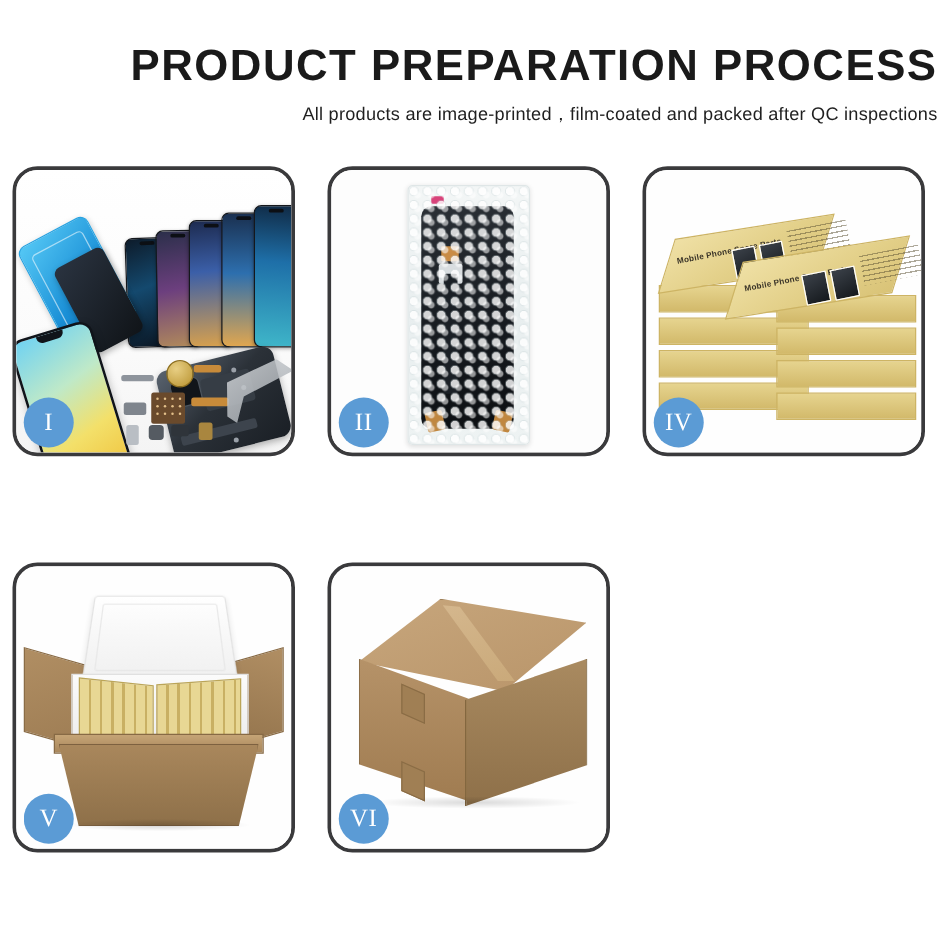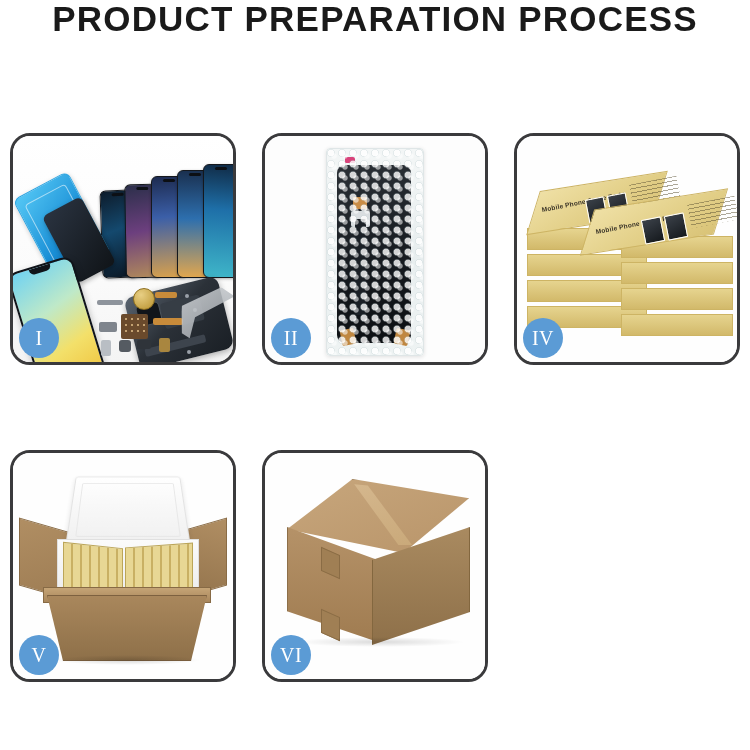--- a/index.html
+++ b/index.html
@@ -6,21 +6,21 @@
   body{
     width:750px;height:750px;
     background:#ffffff;
     font-family:"Liberation Sans", sans-serif;
     overflow:hidden;
     position:relative;
   }
   .page{width:750px;height:750px;position:relative;}
 
   
-  .header{text-align:center;}
+  .header{text-align:right;padding-top:34px;}
   .title{
     font-size:35px;
     font-weight:700;
     letter-spacing:1.2px;
     color:#1a1a1a;
     line-height:1.1;
     white-space:nowrap;
   }
   .subtitle{
     margin-top:9px;
@@ -324,20 +324,21 @@
   .c6shadow{position:absolute;left:30px;top:184px;width:170px;height:10px;
     background:radial-gradient(ellipse at center, rgba(0,0,0,.14), rgba(0,0,0,0) 70%);}
 </style>
 </head>
 <body>
 
 <div class="page">
 
   <div class="header">
     <div class="title">PRODUCT PREPARATION PROCESS</div>
+    <div class="subtitle">All products are image-printed，film-coated and packed after QC inspections</div>
   </div>
 
   <div class="grid">
 
     <div class="panel">
       <div class="stage p1">
         <div class="fan">
           <div class="fanphone fp1">
               <span class="fannotch"></span>
             </div>

